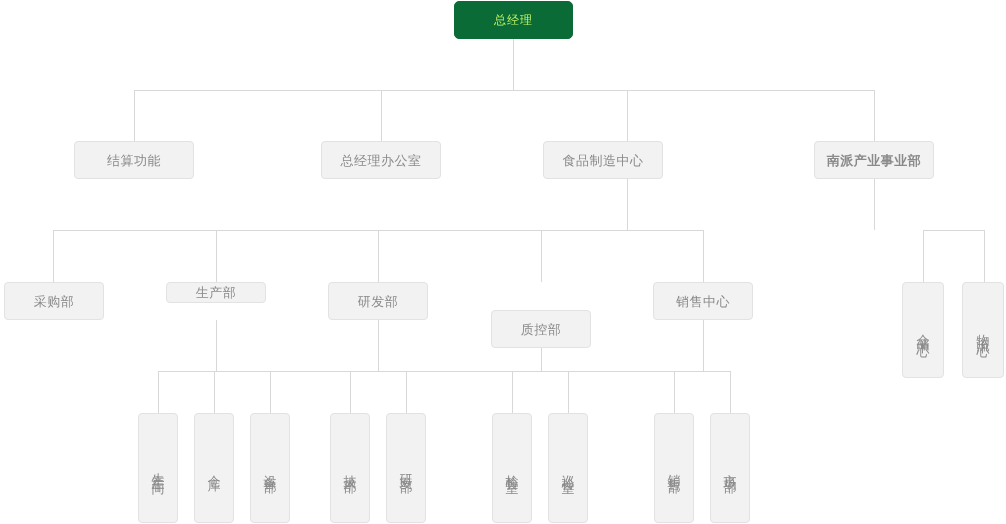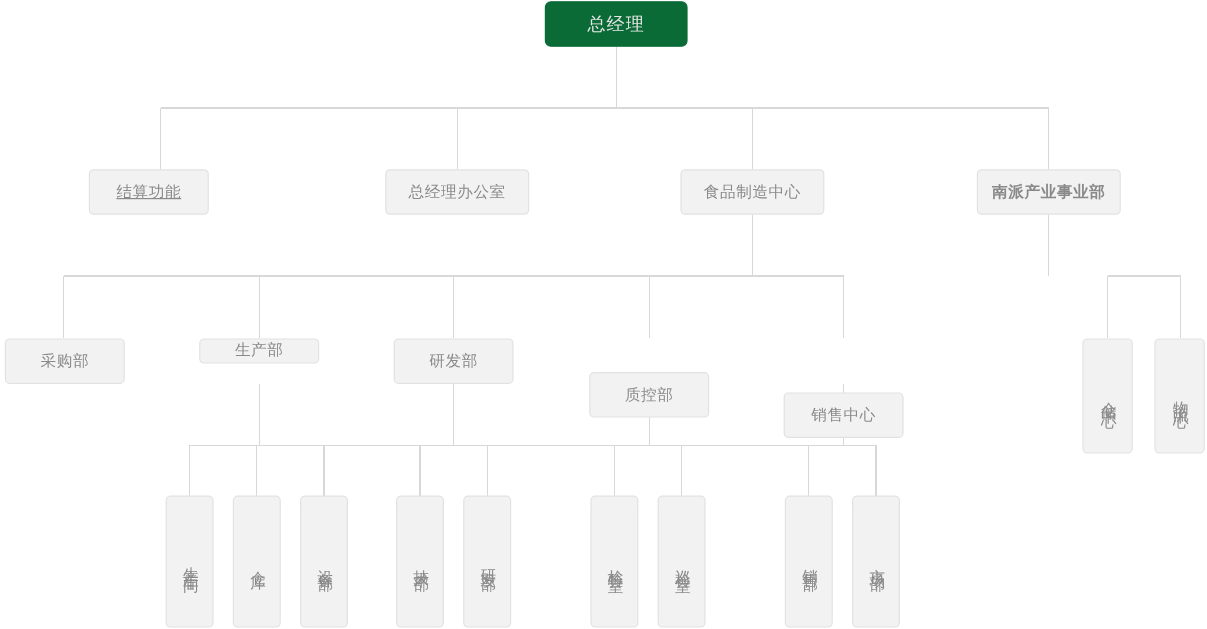--- a/index.html
+++ b/index.html
@@ -38,22 +38,22 @@
     font-size: 13px;
     line-height: 19px;
     letter-spacing: 0.5px;
     text-align: center;
     cursor: pointer;
     user-select: none;
   }
   .node.root {
     background: #0a6b36;
     border-color: #0a6b36;
-    color: #e5e5e5;
-    font-size: 15px;
+    color: #bef264;
+    font-size: 12px;
     letter-spacing: 1px;
     border-radius: 5px;
   }
   .node.vertical {
     writing-mode: vertical-rl;
     text-orientation: upright;
     letter-spacing: 3px;
     line-height: 1;
   }
   .node-label {
@@ -94,45 +94,45 @@
       <line x1="406" y1="371" x2="406" y2="413" stroke="#d8d8d8" stroke-width="1" shape-rendering="crispEdges"></line>
       <line x1="512" y1="371" x2="512" y2="413" stroke="#d8d8d8" stroke-width="1" shape-rendering="crispEdges"></line>
       <line x1="568" y1="371" x2="568" y2="413" stroke="#d8d8d8" stroke-width="1" shape-rendering="crispEdges"></line>
       <line x1="674" y1="371" x2="674" y2="413" stroke="#d8d8d8" stroke-width="1" shape-rendering="crispEdges"></line>
       <line x1="730" y1="371" x2="730" y2="413" stroke="#d8d8d8" stroke-width="1" shape-rendering="crispEdges"></line>
     </svg>
   <div id="node-layer">
       <div class="node root" style="left: 454px; top: 1px; width: 119px; height: 38px;">
         <span class="node-label">总经理</span>
       </div>
-      <div class="node" style="left: 74px; top: 141px; width: 100px; height: 38px; text-decoration: underline;">
+      <div class="node" style="left: 74px; top: 141px; width: 120px; height: 38px;">
         <span class="node-label">结算功能</span>
       </div>
       <div class="node" style="left: 321px; top: 141px; width: 120px; height: 38px;">
         <span class="node-label">总经理办公室</span>
       </div>
-      <div class="node" style="left: 567px; top: 141px; width: 120px; height: 38px;">
+      <div class="node" style="left: 543px; top: 141px; width: 120px; height: 38px;">
         <span class="node-label">食品制造中心</span>
       </div>
       <div class="node" style="left: 814px; top: 141px; width: 120px; height: 38px; font-weight: bold;">
         <span class="node-label">南派产业事业部</span>
       </div>
       <div class="node" style="left: 4px; top: 282px; width: 100px; height: 38px; text-align: right;">
         <span class="node-label">采购部</span>
       </div>
       <div class="node" style="left: 166px; top: 282px; width: 100px; height: 21px;">
         <span class="node-label">生产部</span>
       </div>
       <div class="node" style="left: 328px; top: 282px; width: 100px; height: 38px;">
         <span class="node-label">研发部</span>
       </div>
       <div class="node" style="left: 491px; top: 282px; width: 100px; height: 38px; margin-top: 28px;">
         <span class="node-label">质控部</span>
       </div>
-      <div class="node" style="left: 653px; top: 282px; width: 100px; height: 38px; margin-top: 45px;">
+      <div class="node" style="left: 653px; top: 282px; width: 100px; height: 38px;">
         <span class="node-label">销售中心</span>
       </div>
       <div class="node vertical" style="left: 902px; top: 282px; width: 42px; height: 96px;">
         <span class="node-label">仓储中心</span>
       </div>
       <div class="node vertical" style="left: 962px; top: 282px; width: 42px; height: 96px;">
         <span class="node-label">物流中心</span>
       </div>
       <div class="node vertical" style="left: 138px; top: 413px; width: 40px; height: 110px;">
         <span class="node-label">生产车间</span>

